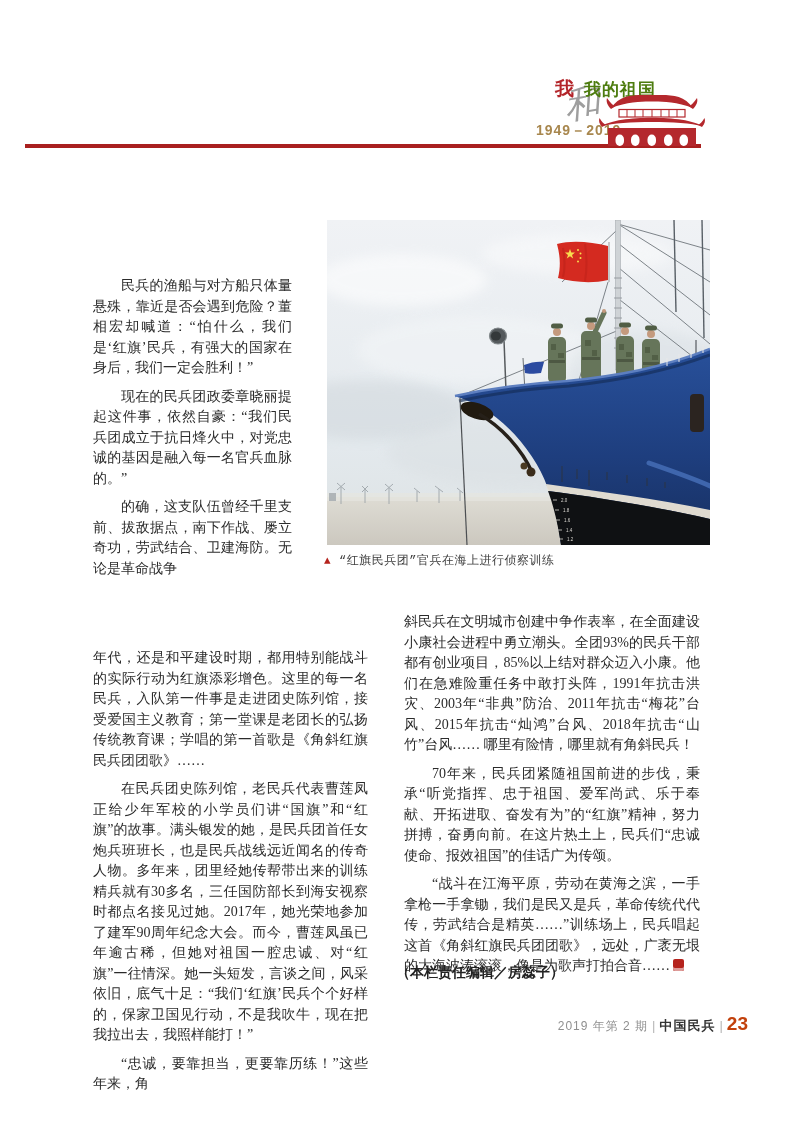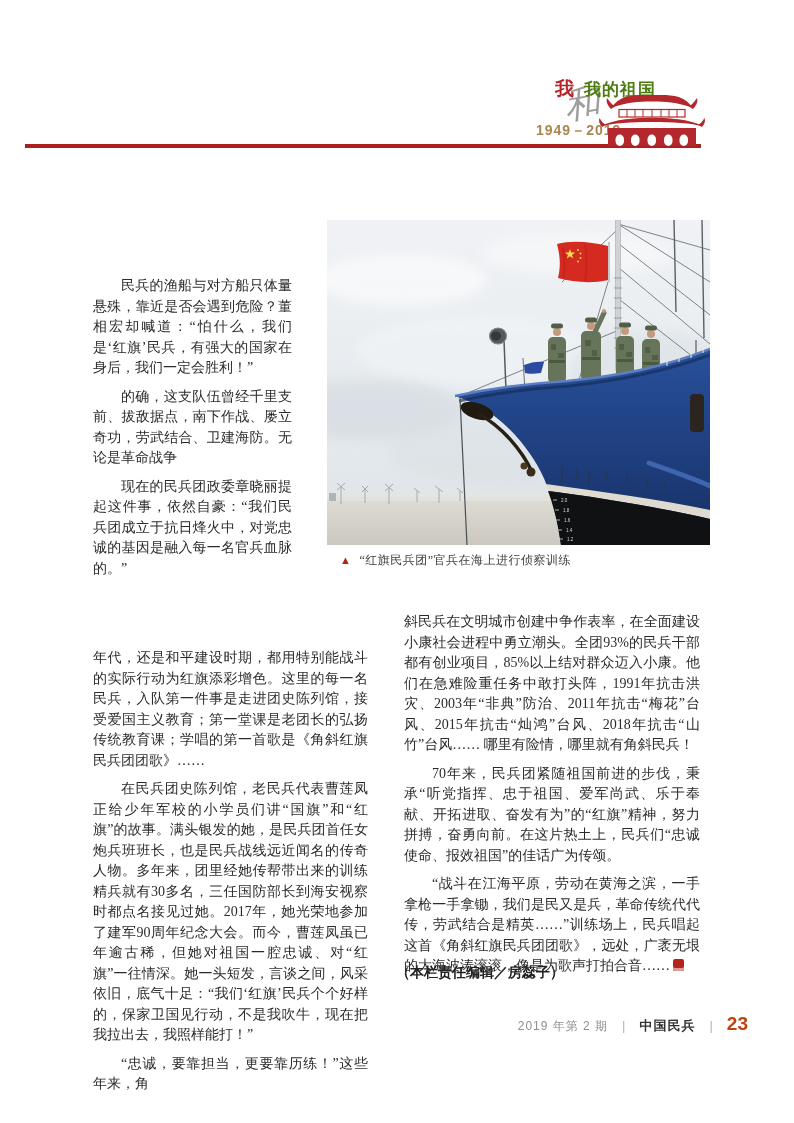--- a/index.html
+++ b/index.html
@@ -11,36 +11,36 @@
            font-family:"Liberation Sans","DejaVu Sans",sans-serif;}
   .logo-he{position:absolute;left:564px;top:86px;font-size:36px;color:#9e9e9e;font-style:italic;
            transform:rotate(-10deg);font-family:"DejaVu Serif","Liberation Serif",serif;line-height:1;}
   .logo-guo{position:absolute;left:584px;top:78px;font-size:17px;font-weight:bold;color:#4d7c0f;
             letter-spacing:1px;font-family:"Liberation Sans","DejaVu Sans",sans-serif;}
   .logo-years{position:absolute;left:536px;top:122px;font-size:14px;font-weight:bold;color:#a8874e;
               letter-spacing:1px;font-family:"Liberation Sans","DejaVu Sans",sans-serif;}
   .gate{position:absolute;left:598px;top:84px;}
   
   .photo{position:absolute;left:327px;top:220px;}
-  .caption{position:absolute;left:340px;top:552px;font-family:Liberation Serif, serif;
+  .caption{position:absolute;left:324px;top:552px;font-family:Liberation Mono, monospace;
            font-size:12px;color:#3d3d3d;letter-spacing:0.5px;}
   .caption .tri{color:#b5231d;font-size:11px;margin-right:8px;}
   
   .col{position:absolute;font-size:14px;line-height:20.5px;text-align:justify;color:#2b2b2b;}
   .col p{margin:8px;}
   .col p.indent{text-indent:2em;}
   .col-narrow{left:85px;top:268px;width:215px;}
   .col-wide{left:85px;top:640px;width:291px;}
   .col-right{left:396px;top:604px;width:312px;}
   .seal{display:inline-block;width:11px;height:12px;background:#b5231d;border-radius:2px;
         vertical-align:-1px;margin-left:3px;box-shadow:inset 0 -3px 0 rgba(255,255,255,.55), inset 0 -5px 0 #b5231d;}
   .editor-note{position:absolute;left:396px;top:964px;width:286px;font-weight:bold;
                font-size:14px;color:#222;}
   
-  .footer{position:absolute;top:1013px;right:46px;display:flex;align-items:baseline;gap:14px;
+  .footer{position:absolute;top:1013px;right:46px;display:flex;align-items:baseline;gap:4px;
           font-family:"Liberation Sans","DejaVu Sans",sans-serif;}
   .f-issue{font-size:12px;color:#8f8f8f;letter-spacing:1px;}
   .f-sep{font-size:13px;color:#b5b5b5;}
   .f-mag{font-size:13px;color:#333;font-weight:bold;letter-spacing:1px;}
   .f-page{font-size:19px;color:#c2410c;font-weight:bold;}
 </style>
 </head>
 <body>
 
 <div class="page">
@@ -267,22 +267,22 @@
 
     <line x1="133" y1="178" x2="140" y2="325" stroke="#4c4f52" stroke-width="1.2"></line>
   </svg>
 
   <div class="caption">
     <span class="tri">▲</span><span>“红旗民兵团”官兵在海上进行侦察训练</span>
   </div>
 
   <div class="col col-narrow">
     <p class="indent">民兵的渔船与对方船只体量悬殊，靠近是否会遇到危险？董相宏却喊道：“怕什么，我们是‘红旗’民兵，有强大的国家在身后，我们一定会胜利！”</p>
+    <p class="indent">现在的民兵团政委章晓丽提起这件事，依然自豪：“我们民兵团成立于抗日烽火中，对党忠诚的基因是融入每一名官兵血脉的。”</p>
     <p class="indent">的确，这支队伍曾经千里支前、拔敌据点，南下作战、屡立奇功，劳武结合、卫建海防。无论是革命战争</p>
-    <p class="indent">现在的民兵团政委章晓丽提起这件事，依然自豪：“我们民兵团成立于抗日烽火中，对党忠诚的基因是融入每一名官兵血脉的。”</p>
   </div>
 
   <div class="col col-wide">
     <p>年代，还是和平建设时期，都用特别能战斗的实际行动为红旗添彩增色。这里的每一名民兵，入队第一件事是走进团史陈列馆，接受爱国主义教育；第一堂课是老团长的弘扬传统教育课；学唱的第一首歌是《角斜红旗民兵团团歌》……</p>
     <p class="indent">在民兵团史陈列馆，老民兵代表曹莲凤正给少年军校的小学员们讲“国旗”和“红旗”的故事。满头银发的她，是民兵团首任女炮兵班班长，也是民兵战线远近闻名的传奇人物。多年来，团里经她传帮带出来的训练精兵就有30多名，三任国防部长到海安视察时都点名接见过她。2017年，她光荣地参加了建军90周年纪念大会。而今，曹莲凤虽已年逾古稀，但她对祖国一腔忠诚、对“红旗”一往情深。她一头短发，言谈之间，风采依旧，底气十足：“我们‘红旗’民兵个个好样的，保家卫国见行动，不是我吹牛，现在把我拉出去，我照样能打！”</p>
     <p class="indent">“忠诚，要靠担当，更要靠历练！”这些年来，角</p>
   </div>
 
   <div class="col col-right">
     <p>斜民兵在文明城市创建中争作表率，在全面建设小康社会进程中勇立潮头。全团93%的民兵干部都有创业项目，85%以上结对群众迈入小康。他们在急难险重任务中敢打头阵，1991年抗击洪灾、2003年“非典”防治、2011年抗击“梅花”台风、2015年抗击“灿鸿”台风、2018年抗击“山竹”台风…… 哪里有险情，哪里就有角斜民兵！</p>

